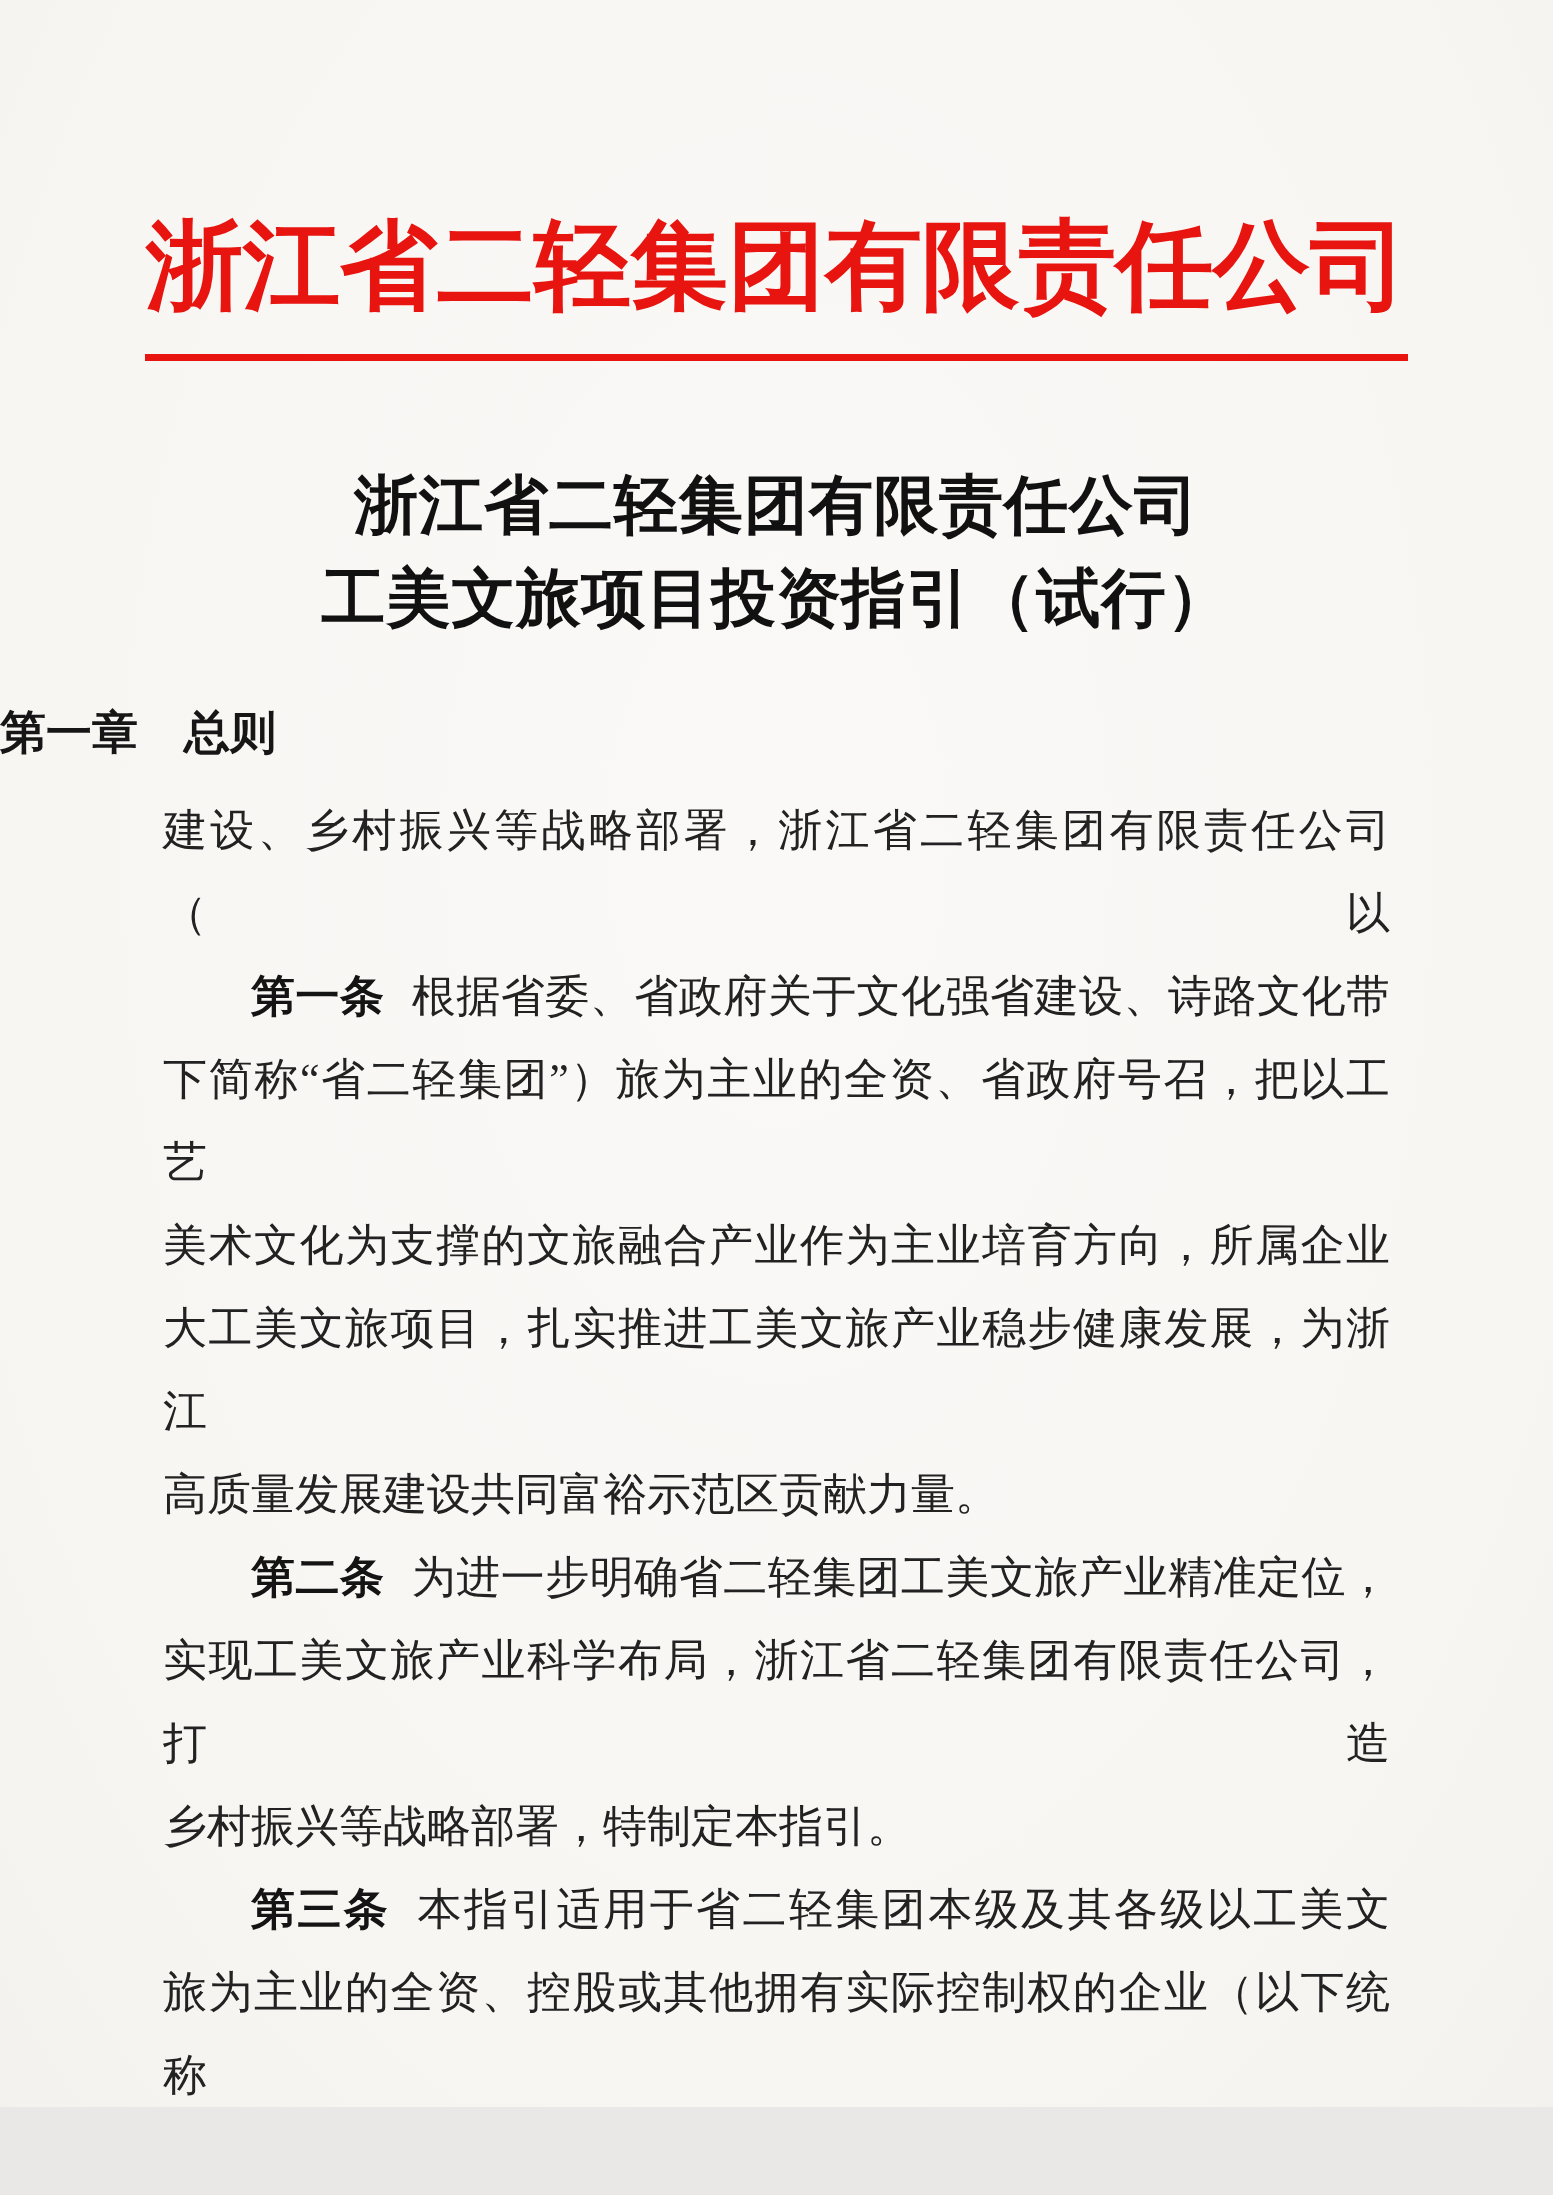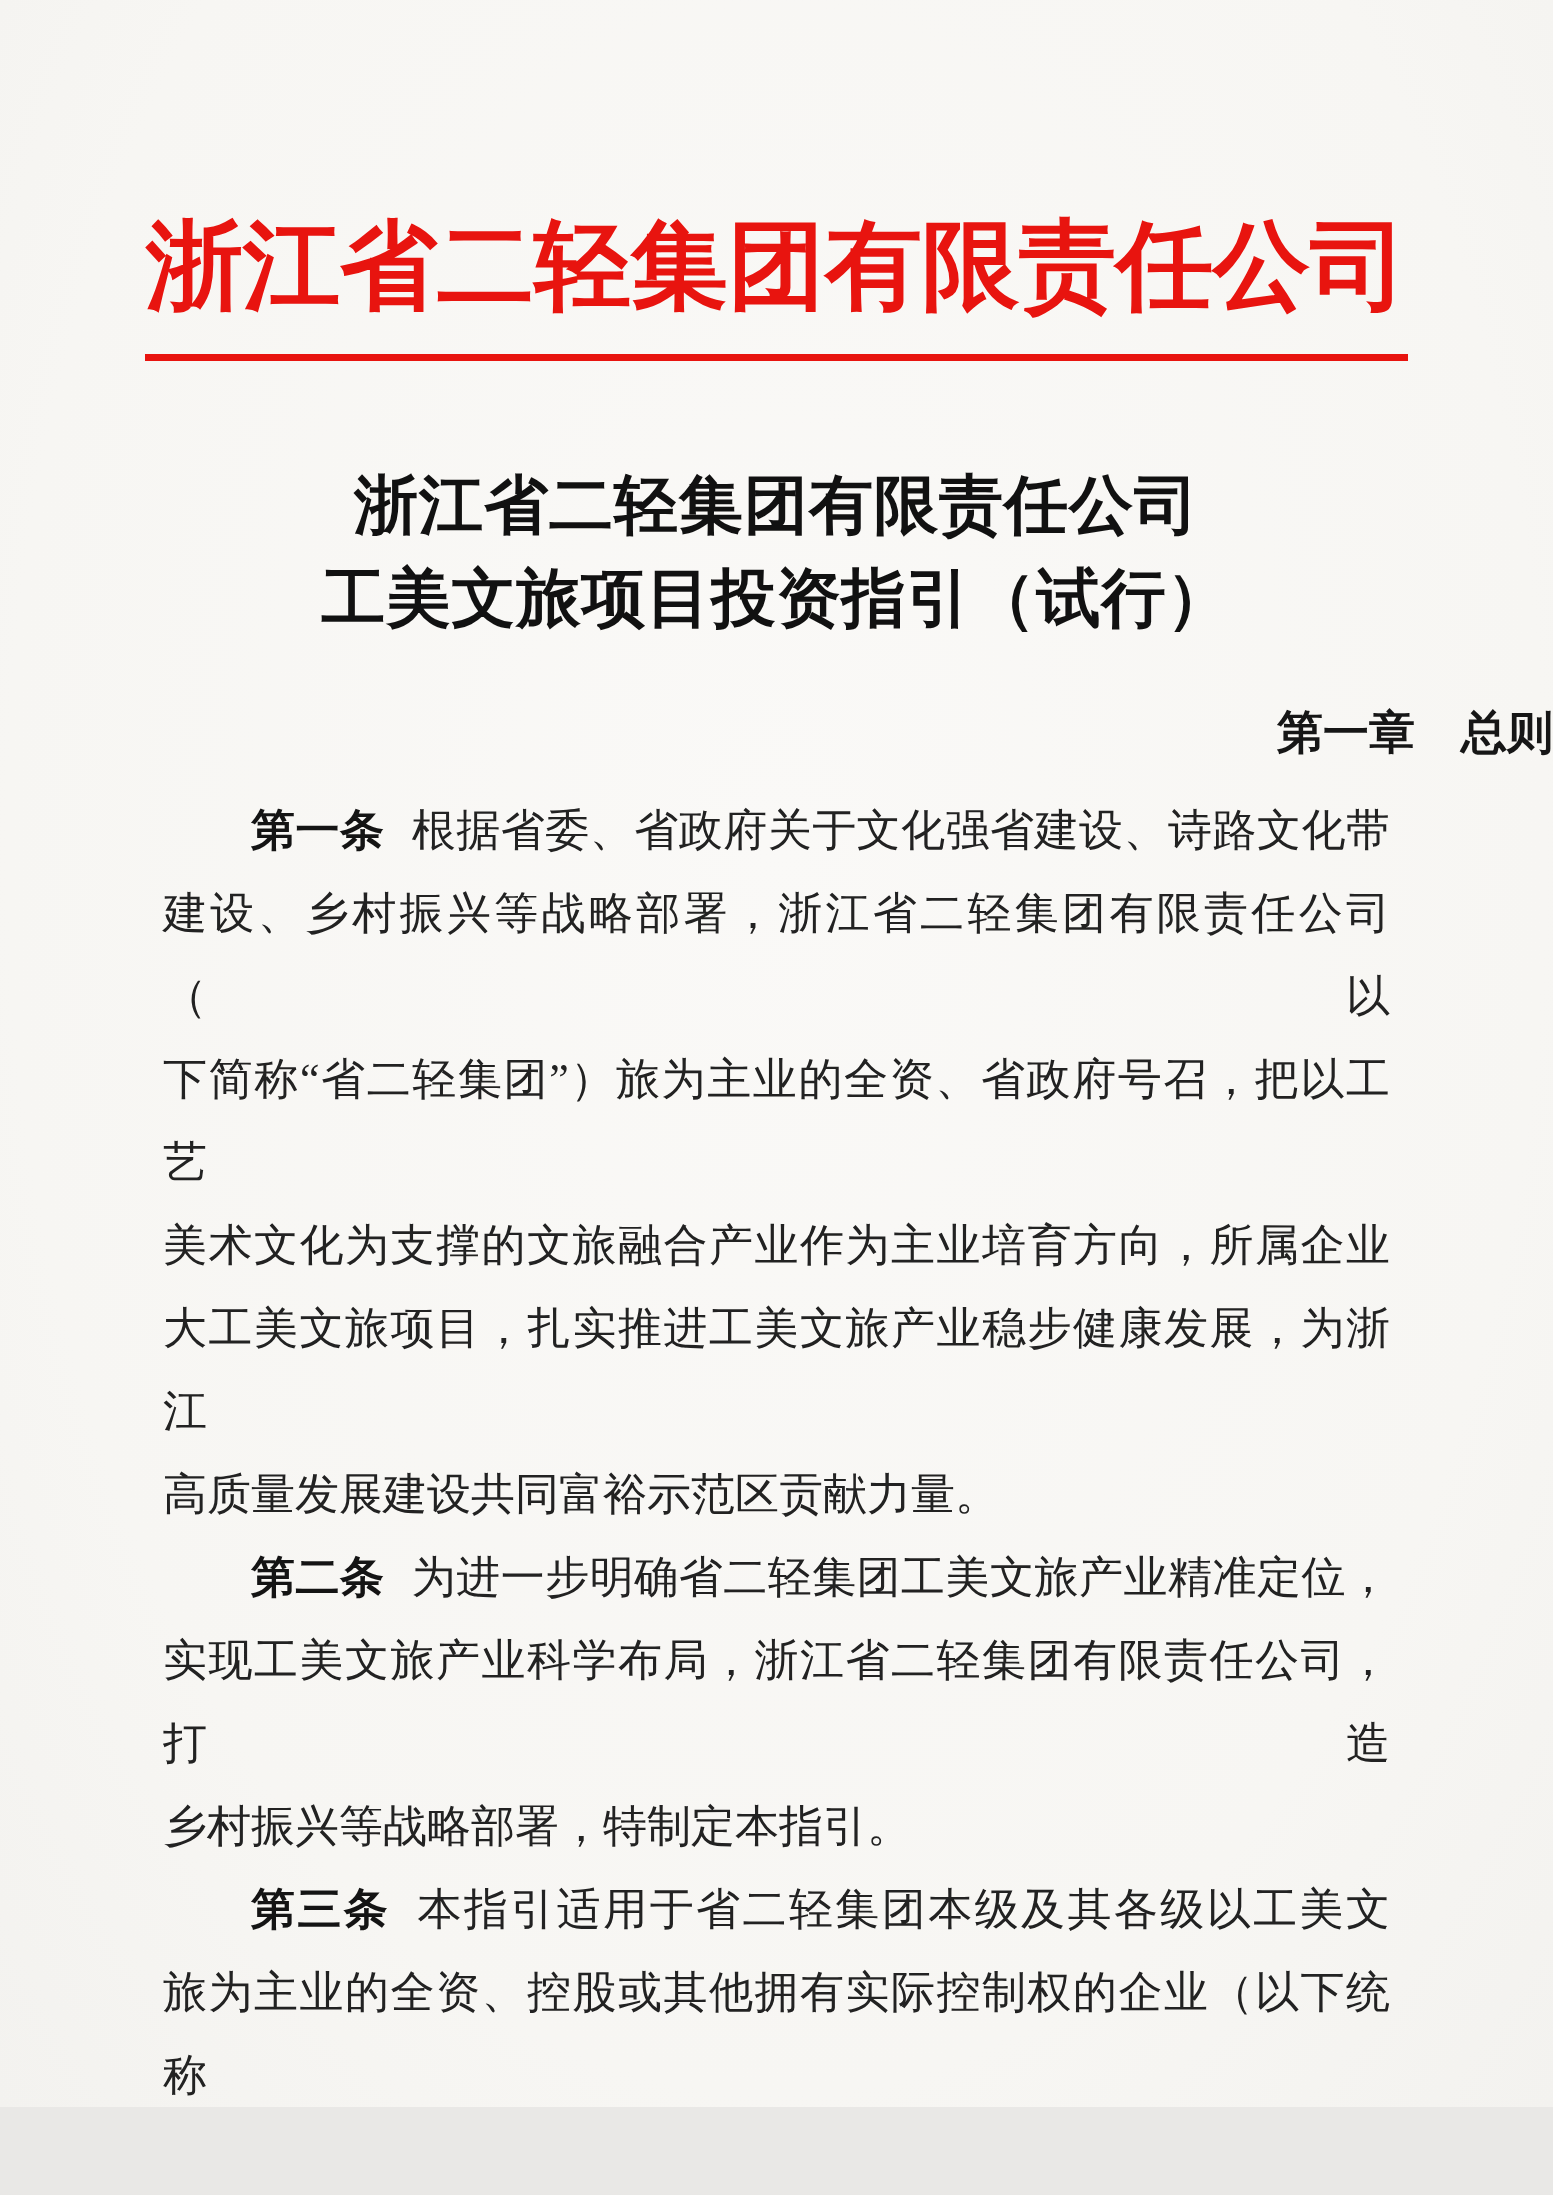--- a/index.html
+++ b/index.html
@@ -42,21 +42,21 @@
     font-weight: bold;
     font-size: 64px;
     line-height: 93px;
     color: #111;
     letter-spacing: 1px;
   }
 
   
   .chapter-heading {
     margin-top: 56px;
-    text-align: right;
+    text-align: left;
     font-family: "Liberation Sans", "DejaVu Sans", sans-serif;
     font-weight: bold;
     font-size: 46px;
     line-height: 62px;
     color: #161616;
   }
 
   
   .body-text {
     margin: 26px 163px 0 163px;
@@ -90,24 +90,24 @@
   <div class="doc-title">
     <div>浙江省二轻集团有限责任公司</div>
     <div>工美文旅项目投资指引（试行）</div>
   </div>
 
   <div class="chapter-heading">第一章　总则</div>
 
   <div class="body-text">
 
     <div class="para">
+      <div class="line">建设、乡村振兴等战略部署，浙江省二轻集团有限责任公司（以</div>
       <div class="line first">
         <span class="para-label">第一条</span><span>根据省委、省政府关于文化强省建设、诗路文化带</span>
       </div>
-      <div class="line">建设、乡村振兴等战略部署，浙江省二轻集团有限责任公司（以</div>
       <div class="line">下简称“省二轻集团”）旅为主业的全资、省政府号召，把以工艺</div>
       <div class="line">美术文化为支撑的文旅融合产业作为主业培育方向，所属企业</div>
       <div class="line">大工美文旅项目，扎实推进工美文旅产业稳步健康发展，为浙江</div>
       <div class="line last">高质量发展建设共同富裕示范区贡献力量。</div>
     </div>
 
     <div class="para">
       <div class="line first">
         <span class="para-label">第二条</span><span>为进一步明确省二轻集团工美文旅产业精准定位，</span>
       </div>

